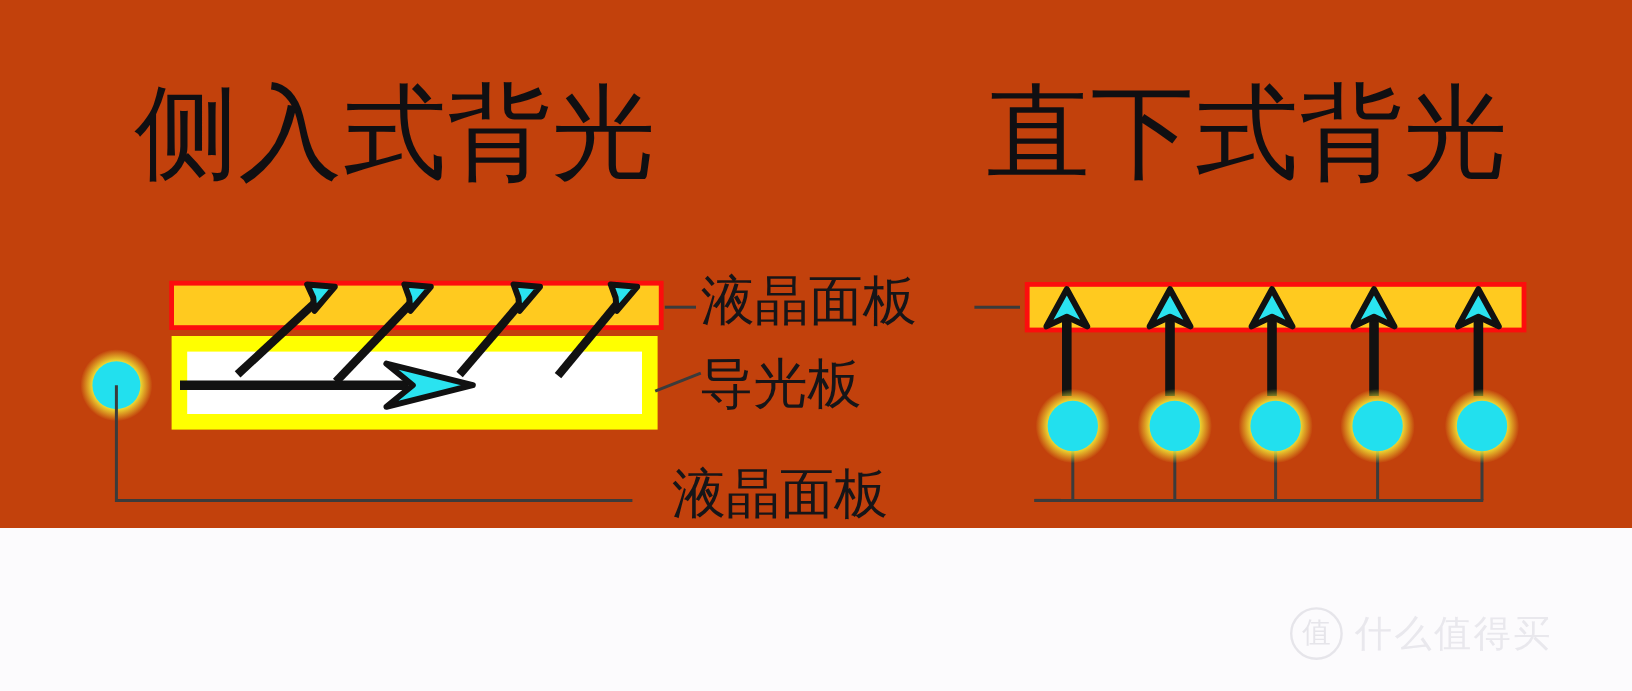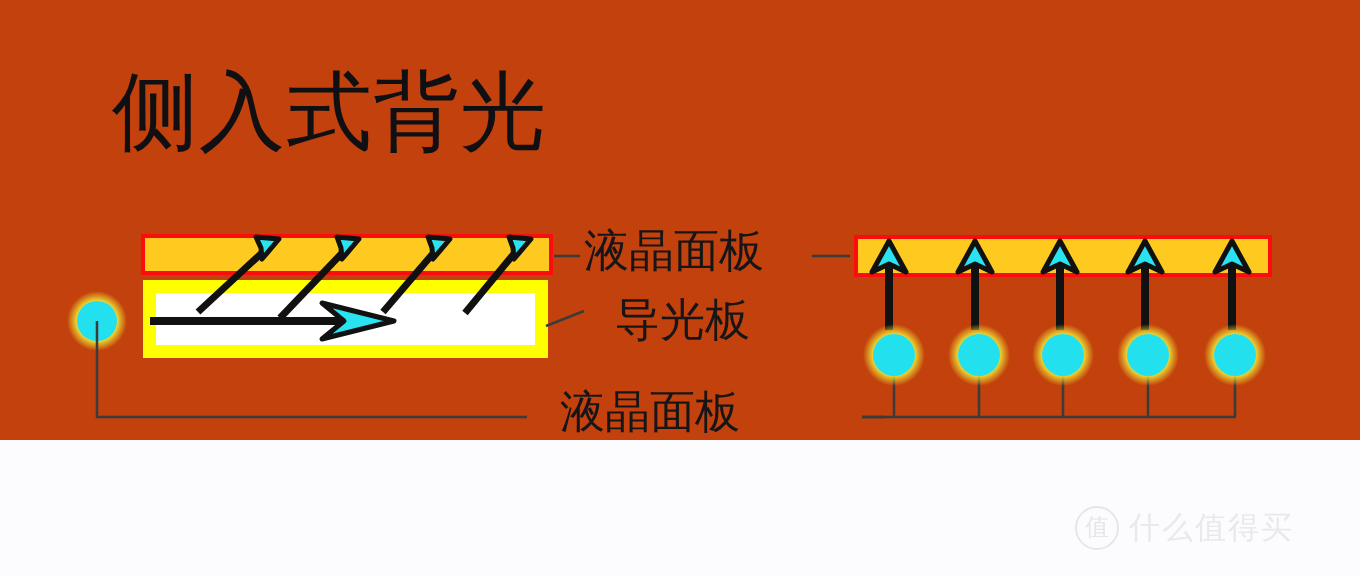--- a/index.html
+++ b/index.html
@@ -34,21 +34,21 @@
 
   .label {
     position: absolute;
     font-size: 45px;
     line-height: 1;
     color: #161518;
     white-space: nowrap;
     font-family: "DejaVu Sans", "Liberation Sans", sans-serif;
   }
   #label-panel { left: 584px; top: 228px; text-align: center; }
-  #label-lgp   { left: 615px; top: 297px; }
+  #label-lgp   { left: 583px; top: 297px; }
   #label-src   { left: 560px; top: 389px; }
 
   svg.layer {
     position: absolute;
     left: 0;
     top: 0;
     width: 1360px;
     height: 576px;
     pointer-events: none;
   }
@@ -81,20 +81,21 @@
     white-space: nowrap;
     font-family: "DejaVu Sans", "Liberation Sans", sans-serif;
   }
 </style>
 </head>
 <body>
 
 <div id="stage">
 
   <div class="title" id="title-left">侧入式背光</div>
+  <div class="title" id="title-right">直下式背光</div>
 
   <svg class="layer" id="graphics" viewBox="0 0 1360 576">
     <defs>
       <radialGradient id="ledGlow" cx="50%" cy="50%" r="50%">
         <stop offset="62%" stop-color="#f6f83a" stop-opacity="0.95"></stop>
         <stop offset="100%" stop-color="#f6f83a" stop-opacity="0"></stop>
       </radialGradient>
     </defs>
 
     <g>

